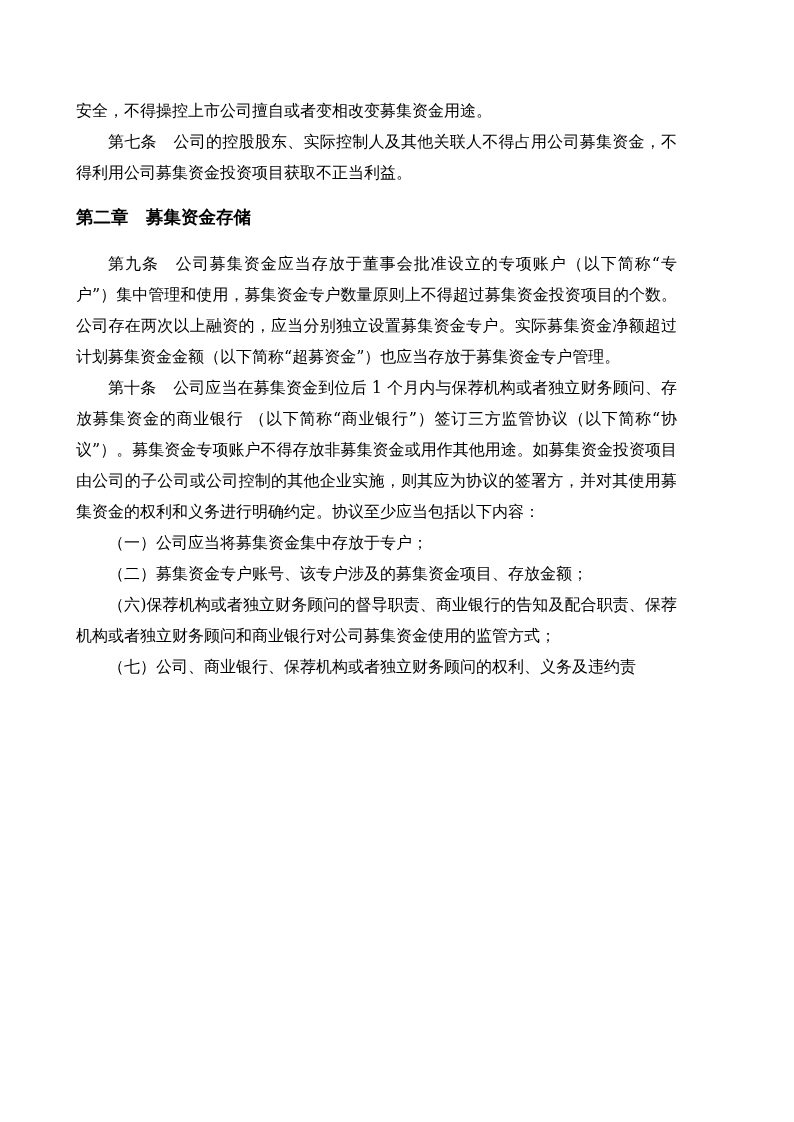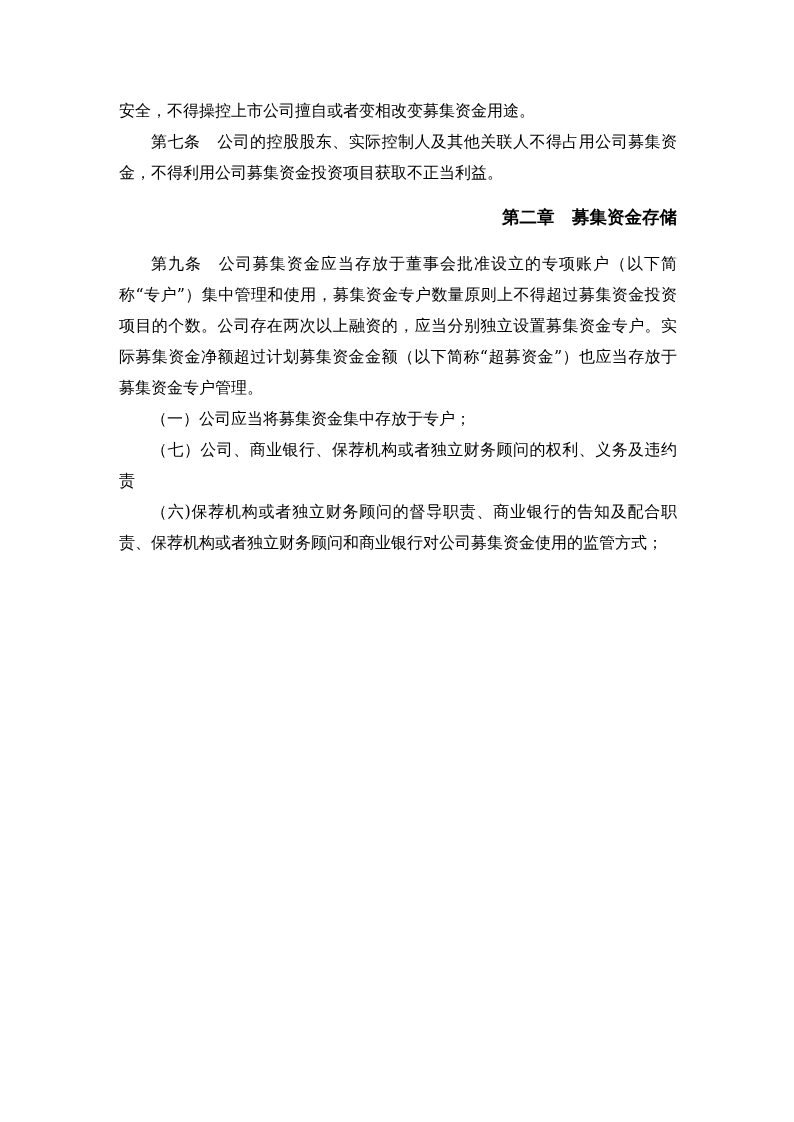--- a/index.html
+++ b/index.html
@@ -6,21 +6,21 @@
     margin: 0;
     padding: 0;
     background: #ffffff;
   }
   .page {
     position: relative;
     width: 794px;
     height: 1122px;
     box-sizing: border-box;
     background: #ffffff;
-    padding: 95px 117px 40px 119px;
+    padding: 95px 117px 40px 76px;
     font-family: "DejaVu Serif", "Liberation Serif", serif;
     font-size: 16px;
     line-height: 31px;
     color: #000000;
     text-align: justify;
     text-justify: inter-character;
     overflow: hidden;
   }
   .para {
     margin: 0;
@@ -30,21 +30,21 @@
     text-indent: 0;
   }
   .lead {
     font-weight: normal;
   }
   .lead:not(:empty) {
     margin-right: 1.05em;
   }
   .chapter {
     margin: 14px 0 15px 0;
-    text-align: right;
+    text-align: left;
     text-indent: 0;
     font-size: 17.5px;
     font-weight: bold;
     line-height: 31px;
   }
 </style>
 </head>
 <body>
 
 <div class="page">
@@ -52,24 +52,26 @@
   <p class="para noindent"><span class="lead"></span><span>安全，不得操控上市公司擅自或者变相改变募集资金用途。</span></p>
 
   <p class="para"><span class="lead">第七条</span><span>公司的控股股东、实际控制人及其他关联人不得占用公司募集资金，不得利用公司募集资金投资项目获取不正当利益。</span></p>
 
 
 
   <h2 class="chapter">第二章　募集资金存储</h2>
 
   <p class="para"><span class="lead">第九条</span><span>公司募集资金应当存放于董事会批准设立的专项账户（以下简称“专户”）集中管理和使用，募集资金专户数量原则上不得超过募集资金投资项目的个数。公司存在两次以上融资的，应当分别独立设置募集资金专户。实际募集资金净额超过计划募集资金金额（以下简称“超募资金”）也应当存放于募集资金专户管理。</span></p>
 
+  <p class="para"><span class="lead">第十条</span><span>公司应当在募集资金到位后 1 个月内与保荐机构或者独立财务顾问、存放募集资金的商业银行 （以下简称“商业银行”）签订三方监管协议（以下简称“协议”）。募集资金专项账户不得存放非募集资金或用作其他用途。如募集资金投资项目由公司的子公司或公司控制的其他企业实施，则其应为协议的签署方，并对其使用募集资金的权利和义务进行明确约定。协议至少应当包括以下内容：</span></p>
 
   <p class="para"><span class="lead"></span><span>（一）公司应当将募集资金集中存放于专户；</span></p>
+
+  <p class="para"><span class="lead"></span><span>（二）募集资金专户账号、该专户涉及的募集资金项目、存放金额；</span></p>
 
 
 
 
+  <p class="para"><span class="lead"></span><span>（六)保荐机构或者独立财务顾问的督导职责、商业银行的告知及配合职责、保荐机构或者独立财务顾问和商业银行对公司募集资金使用的监管方式；</span></p>
 
   <p class="para"><span class="lead"></span><span>（七）公司、商业银行、保荐机构或者独立财务顾问的权利、义务及违约责</span></p>
-
-  <p class="para"><span class="lead"></span><span>（六)保荐机构或者独立财务顾问的督导职责、商业银行的告知及配合职责、保荐机构或者独立财务顾问和商业银行对公司募集资金使用的监管方式；</span></p>
 
 </div>
 
 </body></html>

